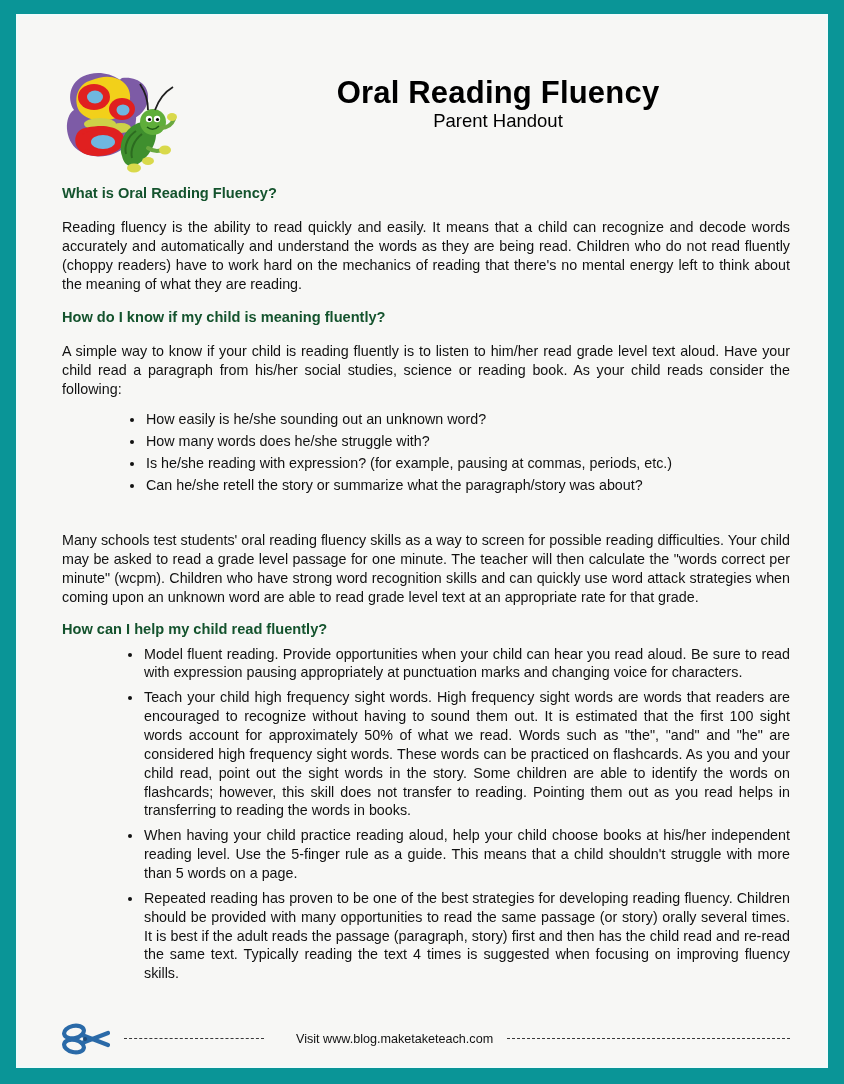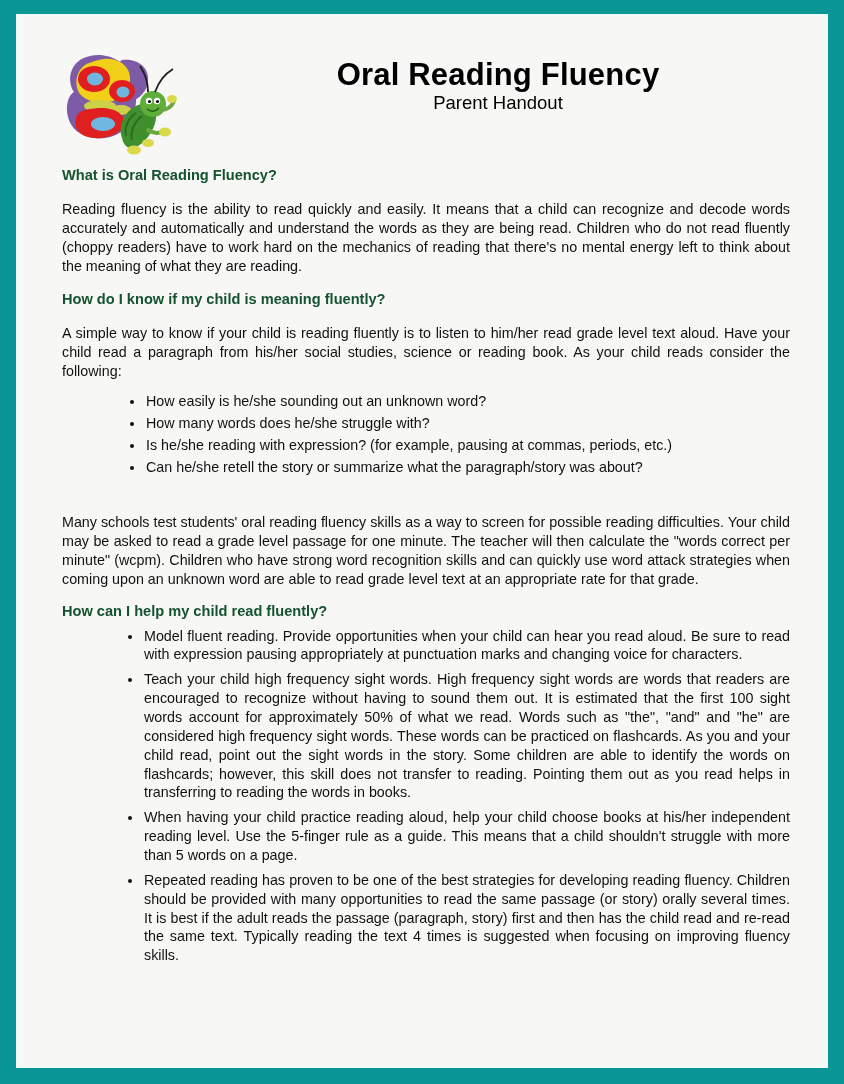--- a/index.html
+++ b/index.html
@@ -26,21 +26,21 @@
     position: relative;
     width: 100%;
     height: 100%;
     background: #f7f7f5;
     box-sizing: border-box;
     box-shadow: 0 0 0 2px #f0fbfb;
     overflow: hidden;
   }
   .content {
     position: absolute;
-    left: 0; top: 0;
+    left: 0; top: 18px;
     width: 808px;
     height: 1050px;
     padding: 0;
   }
 
   
   .header {
     position: relative;
     height: 132px;
   }
@@ -242,16 +242,34 @@
           <ul class="blist wide">
             <li>Model fluent reading.  Provide opportunities when your child can hear you read aloud. Be sure to read with expression pausing appropriately at punctuation marks and changing voice for characters.</li>
             <li>Teach your child high frequency sight words.  High frequency sight words are words that readers are encouraged to recognize without having to sound them out.  It is estimated that the first 100 sight words account for approximately 50% of what we read.  Words such as "the", "and" and "he" are considered high frequency sight words.  These words can be practiced on flashcards.  As you and your child read, point out the sight words in the story.  Some children are able to identify the words on flashcards; however, this skill does not transfer to reading. Pointing them out as you read helps in transferring to reading the words in books.</li>
             <li>When having your child practice reading aloud, help your child choose books at his/her independent reading level.  Use the 5-finger rule as a guide.  This means that a child shouldn't struggle with more than 5 words on a page.</li>
             <li>Repeated reading has proven to be one of the best strategies for developing reading fluency.  Children should be provided with many opportunities to read the same passage (or story) orally several times.  It is best if the adult reads the passage (paragraph, story) first and then has the child read and re-read the same text.  Typically reading the text 4 times is suggested when focusing on improving fluency skills.</li>
           </ul>
         </div>
 
       </div>
 
+      <div class="footer">
+        <div class="footer-row">
+          <div class="scissors">
+            <svg viewBox="0 0 54 34" width="54" height="34" aria-hidden="true">
+              <g fill="none" stroke="#2a6aa8" stroke-width="4.2" stroke-linecap="round">
+                <ellipse cx="12" cy="10" rx="10" ry="6.2" transform="rotate(-12 12 10)"></ellipse>
+                <ellipse cx="12" cy="24" rx="10" ry="6.2" transform="rotate(12 12 24)"></ellipse>
+                <path d="M20 13 L46 23"></path>
+                <path d="M20 21 L46 11"></path>
+              </g>
+              <circle cx="23" cy="17" r="2.1" fill="#1d4d7d"></circle>
+            </svg>
+          </div>
+          <div class="dash dash-left"></div>
+          <div class="footer-text">Visit www.blog.maketaketeach.com</div>
+          <div class="dash dash-right"></div>
+        </div>
+      </div>
 
     </div>
   </div>
 </div>
 
 </body></html>

